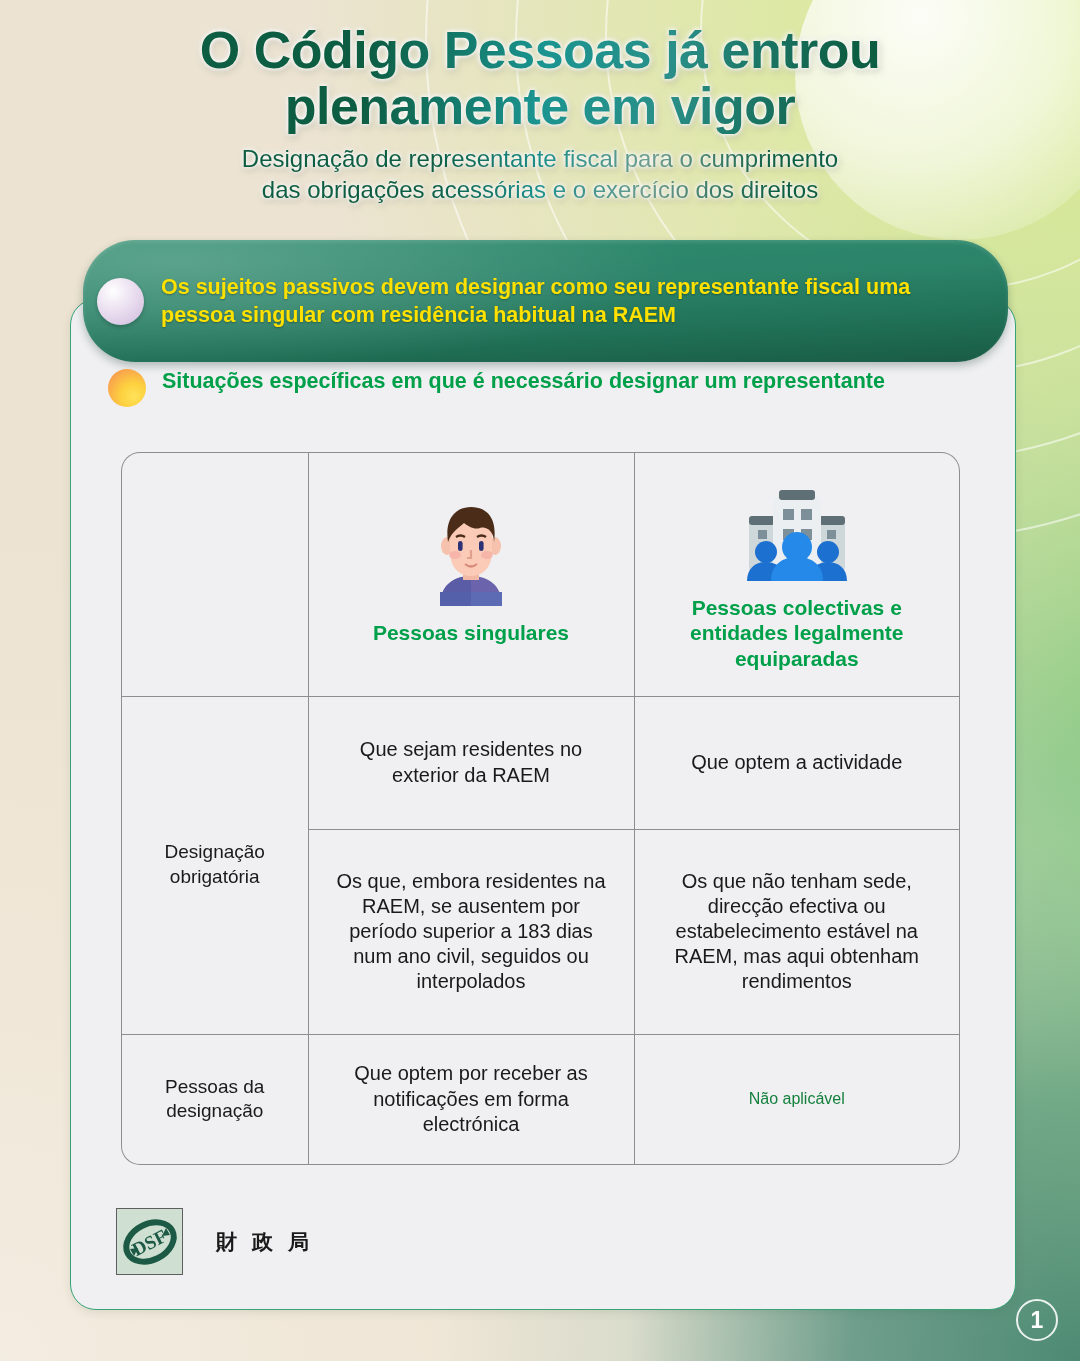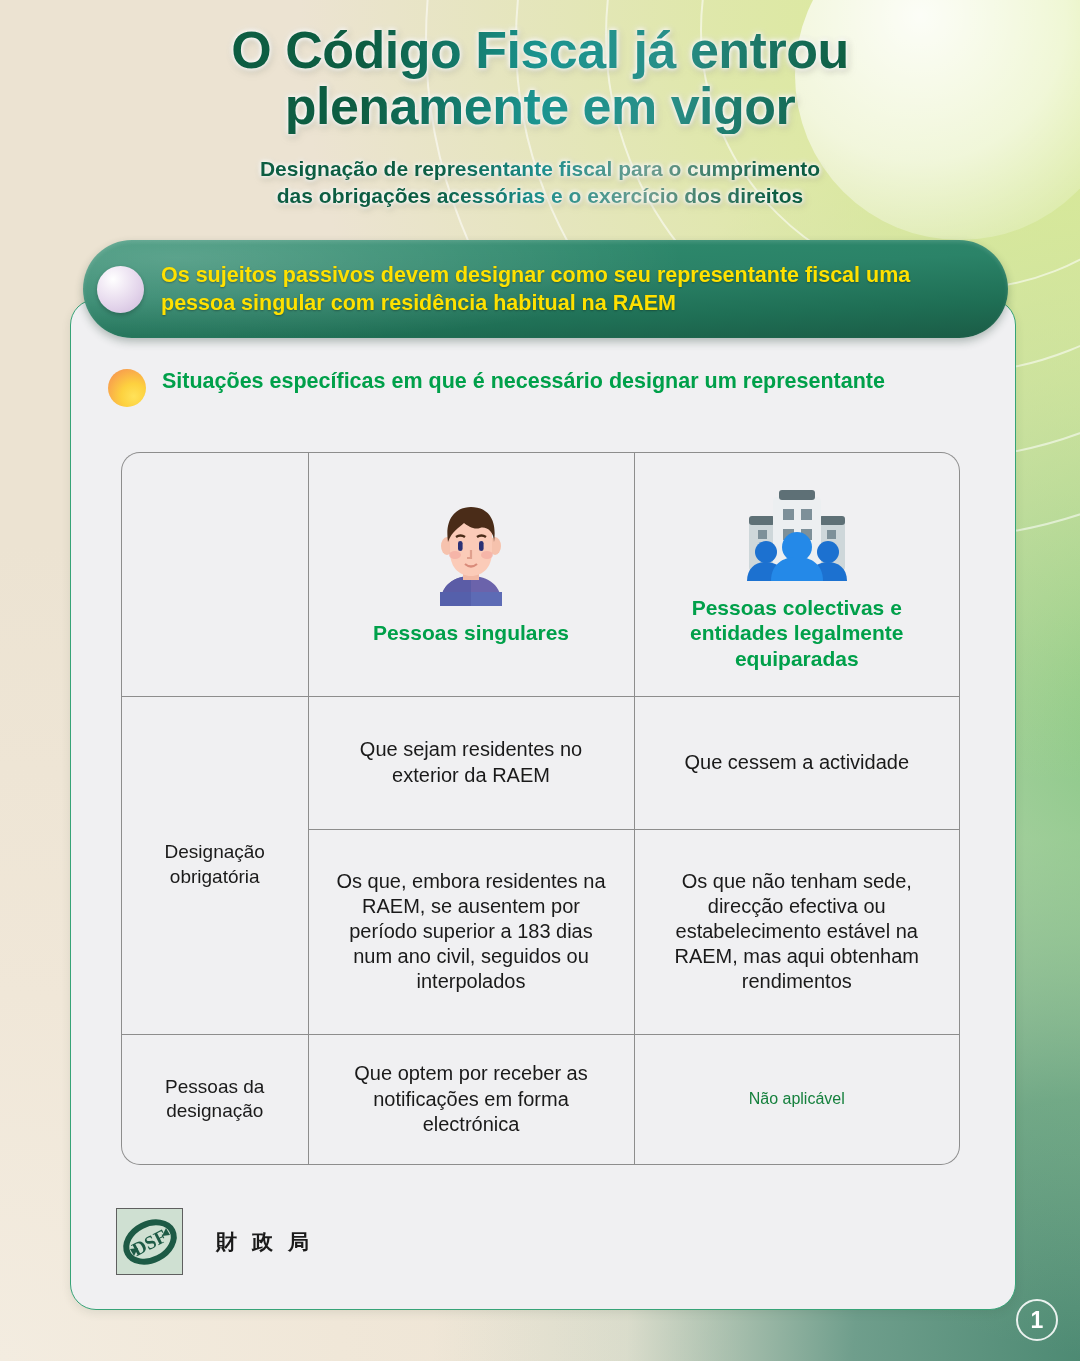--- a/index.html
+++ b/index.html
@@ -60,23 +60,23 @@
     letter-spacing: -0.5px;
     background: linear-gradient(97deg, #0d5d42 0%, #0d5d42 34%, #1b9490 50%, #2a8f88 62%, #0d5d42 78%, #0d5d42 100%);
     -webkit-background-clip: text;
     background-clip: text;
     color: transparent;
     -webkit-text-fill-color: transparent;
     filter: drop-shadow(0 0 2px #ffffff) drop-shadow(0 0 3px #ffffff) drop-shadow(1px 2px 2px rgba(90,90,60,0.28));
     padding: 0 80px;
   }
   #subtitle {
-    margin-top: 22px;
-    font-size: 21px;
-    font-weight: bold;
+    margin-top: 10px;
+    font-size: 24px;
+    font-weight: normal;
     line-height: 1.28;
     background: linear-gradient(96deg, #0d5d42 0%, #0d5d42 40%, #1d8f8c 50%, #6f9d8f 60%, #0d5d42 72%, #0d5d42 100%);
     -webkit-background-clip: text;
     background-clip: text;
     color: transparent;
     -webkit-text-fill-color: transparent;
     filter: drop-shadow(0 0 2px #ffffff) drop-shadow(0 0 2.5px #ffffff) drop-shadow(1px 2px 2px rgba(90,90,60,0.25));
     padding: 0 28px;
   }
 
@@ -93,21 +93,21 @@
     box-shadow: 0 3px 10px rgba(40,60,40,0.10);
     z-index: 6;
   }
 
   
   #banner {
     position: absolute;
     left: 83px;
     top: 240px;
     width: 925px;
-    height: 98px;
+    height: 122px;
     border-radius: 52px;
     background:
       radial-gradient(ellipse 100% 160% at 10% 18%, rgba(255,255,255,0.22) 0%, rgba(255,255,255,0) 55%),
       linear-gradient(177deg, #2f8c6e 0%, #2b8368 42%, #1f6f55 74%, #1a5b45 100%);
     box-shadow: 0 4px 9px rgba(30,60,45,0.30), inset 0 2px 4px rgba(255,255,255,0.14);
     z-index: 8;
     display: flex;
     align-items: center;
   }
   #banner-bullet {
@@ -249,21 +249,21 @@
 <div id="bg">
   <div class="ring r1"></div>
   <div class="ring r2"></div>
   <div class="ring r3"></div>
   <div class="ring r4"></div>
   <div class="blob-glow"></div>
 </div>
 
 <div id="header">
   <div id="title">
-    <div>O Código Fiscal já entrou</div>
+    <div>O Código Pessoas já entrou</div>
     <div>plenamente em vigor</div>
   </div>
   <div id="subtitle">
     <div>Designação de representante fiscal para o cumprimento</div>
     <div>das obrigações acessórias e o exercício dos direitos</div>
   </div>
 </div>
 
 <div id="card"></div>
 
@@ -339,21 +339,21 @@
           <path d="M26 96 C26 79 38 72 52 72 C66 72 78 79 78 96 Z" fill="#2489e8"></path>
         </svg>
       </div>
       <div class="hdr-title">Pessoas colectivas e entidades legalmente equiparadas</div>
     </td>
   </tr>
 
   <tr>
     <td class="col-label" rowspan="2">Designação obrigatória</td>
     <td class="col-mid body-cell row-a">Que sejam residentes no exterior da RAEM</td>
-    <td class="col-right body-cell row-a">Que cessem a actividade</td>
+    <td class="col-right body-cell row-a">Que optem a actividade</td>
   </tr>
 
   <tr>
     <td class="col-mid body-cell row-b">Os que, embora residentes na RAEM, se ausentem por período superior a 183 dias num ano civil, seguidos ou interpolados</td>
     <td class="col-right body-cell row-b">Os que não tenham sede, direcção efectiva ou estabelecimento estável na RAEM, mas aqui obtenham rendimentos</td>
   </tr>
 
   <tr>
     <td class="col-label row-c">Pessoas da designação</td>
     <td class="col-mid body-cell row-c">Que optem por receber as notificações em forma electrónica</td>

